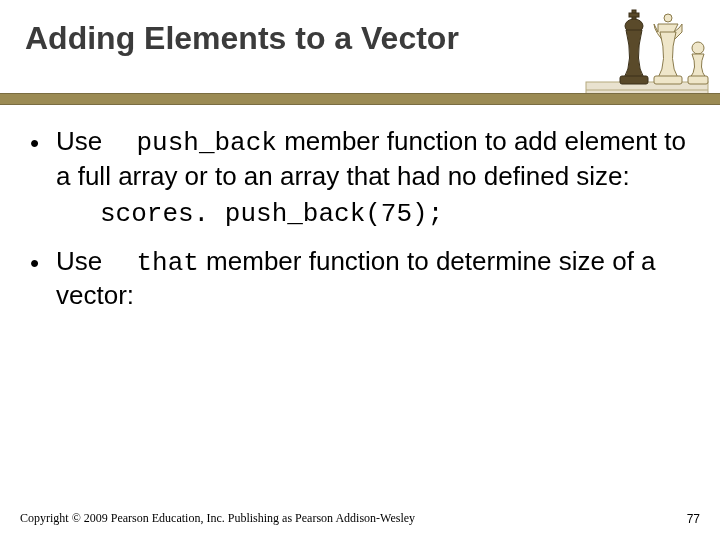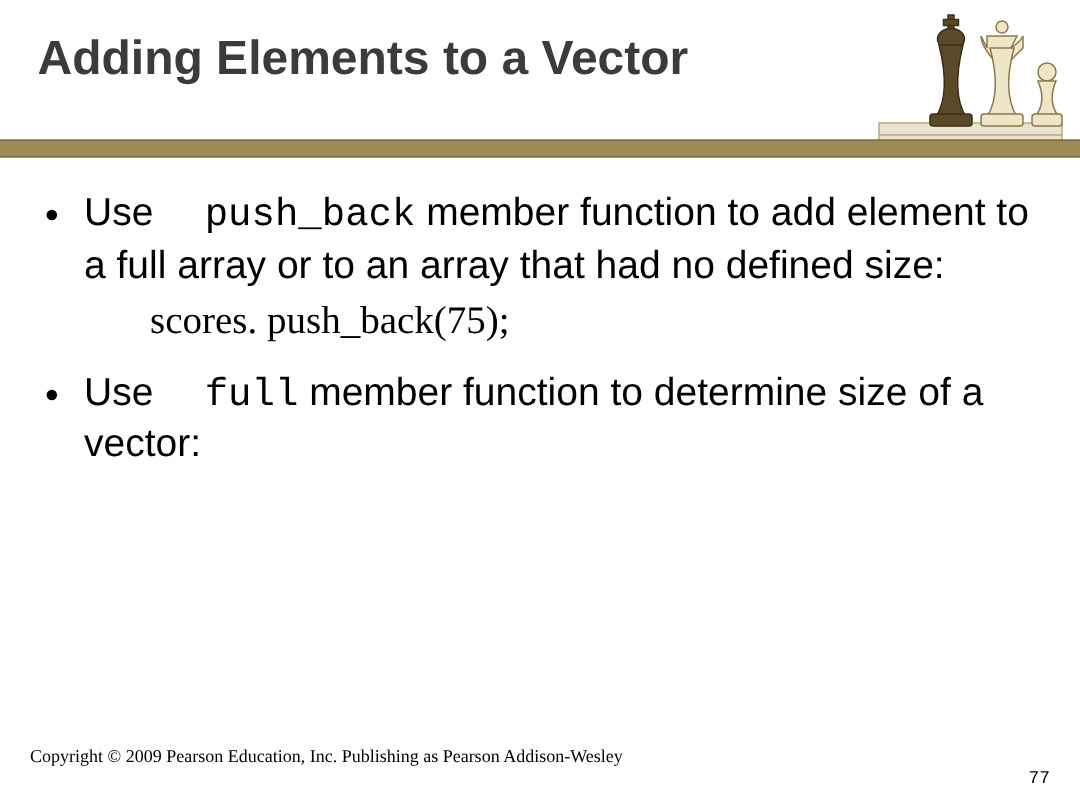--- a/index.html
+++ b/index.html
@@ -64,37 +64,37 @@
     padding-top: 2px;
   }
   .bullet .txt {
     flex: 1;
   }
   .codeinline {
     font-family: "Courier New", Courier, monospace;
     margin-left: 27px;
   }
   .codeblock {
-    font-family: Liberation Serif, serif;
+    font-family: Liberation Mono, monospace;
     font-size: 26px;
     margin: 4px 0 14px 70px;
   }
   .footer {
     position: absolute;
-    bottom: 28px;
+    bottom: 14px;
     left: 20px;
     font-family: "Times New Roman", Times, serif;
     font-size: 12px;
     color: #000;
   }
   .pagenum {
     position: absolute;
     bottom: 14px;
     right: 20px;
-    font-family: Liberation Mono, monospace;
+    font-family: Liberation Sans, sans-serif;
     font-size: 12px;
     color: #000;
   }
 </style>
 </head>
 <body>
 
 <div class="slide">
 
   <div class="title">Adding Elements to a Vector</div>
@@ -136,21 +136,21 @@
       <div class="dot">•</div>
       <div class="txt">
         <span>Use </span><span class="codeinline">push_back</span><span> member function to add element to a full array or to an array that had no defined size:</span>
       </div>
     </div>
     <div class="codeblock">scores. push_back(75);</div>
 
     <div class="bullet">
       <div class="dot">•</div>
       <div class="txt">
-        <span>Use </span><span class="codeinline">full</span><span> member function to determine size of a vector:</span>
+        <span>Use </span><span class="codeinline">that</span><span> member function to determine size of a vector:</span>
       </div>
     </div>
 
   </div>
 
   <div class="footer">Copyright © 2009 Pearson Education, Inc. Publishing as Pearson Addison-Wesley</div>
   <div class="pagenum">77</div>
 </div>
 
 </body></html>

